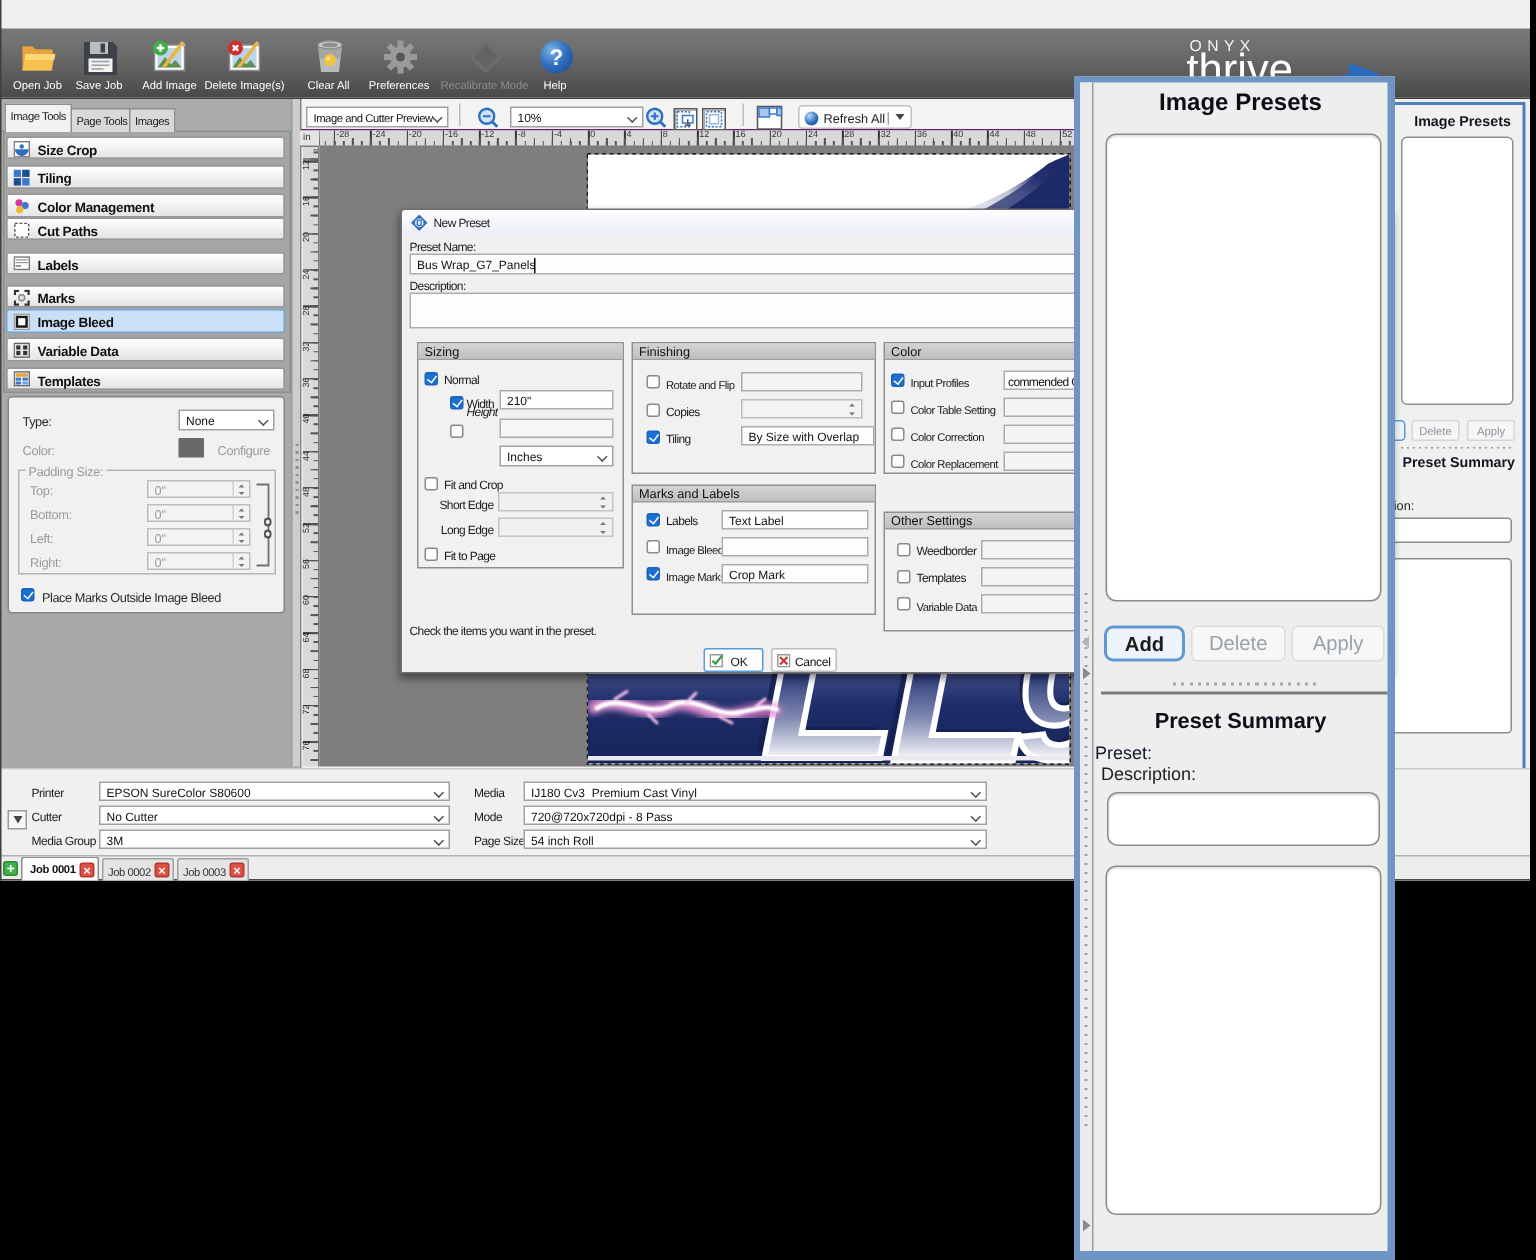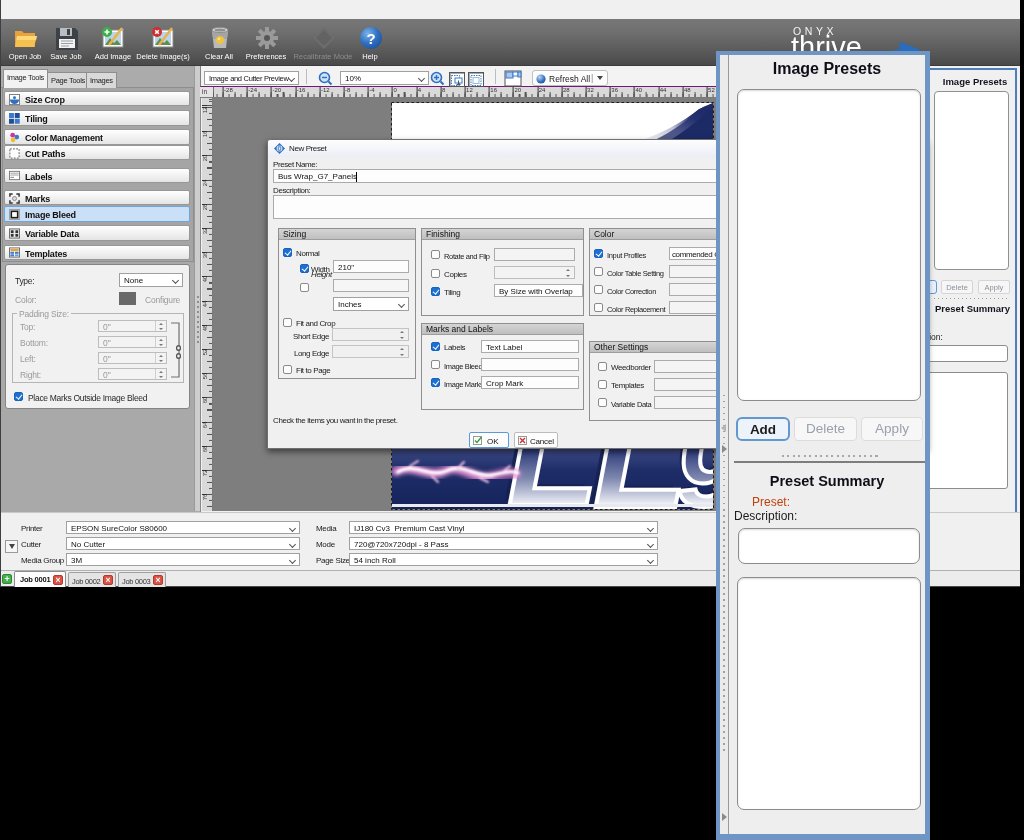--- a/index.html
+++ b/index.html
@@ -674,18 +674,18 @@
       <span class="abs" style="left:2px;top:758px;width:0;height:0;border-top:4px solid transparent;border-bottom:4px solid transparent;border-left:5px solid #8a8a8a;"></span>
     </div>
     <div class="abs" style="left:9px;top:5px;width:196px;text-align:center;font-size:16px;font-weight:bold;color:#0e0e18;">Image Presets</div>
     <div class="obox" style="left:17px;top:34px;width:184px;height:312px;"></div>
     <div class="abs" style="left:16px;top:362px;width:54px;height:24px;background:#edf3fa;border:2px solid #6397cf;border-radius:6px;text-align:center;font-size:13.5px;font-weight:bold;color:#1c1c1c;line-height:21px;">Add</div>
     <div class="abs" style="left:74px;top:362px;width:63px;height:24px;background:#f7f7f7;border:1px solid #dcdcdc;border-radius:4px;text-align:center;font-size:13.5px;color:#98a1ac;line-height:22px;">Delete</div>
     <div class="abs" style="left:141px;top:362px;width:62px;height:24px;background:#f7f7f7;border:1px solid #dcdcdc;border-radius:4px;text-align:center;font-size:13.5px;color:#98a1ac;line-height:22px;">Apply</div>
     <div class="abs" style="left:62px;top:400px;width:96px;height:2px;background:repeating-linear-gradient(90deg,#a8a8a8 0 2px,transparent 2px 5.5px);"></div>
     <div class="abs" style="left:14px;top:406px;width:191px;height:1.5px;background:#7d7d7d;"></div>
     <div class="abs" style="left:9px;top:418px;width:196px;text-align:center;font-size:14.5px;font-weight:bold;color:#0e0e18;">Preset Summary</div>
-    <span class="abs" style="left:32px;top:440px;font-size:12px;color:#c2410c;">Preset:</span>
+    <span class="abs" style="left:10px;top:440px;font-size:12px;color:#0f172a;">Preset:</span>
     <span class="abs" style="left:14px;top:454px;font-size:12px;color:#1d1d1d;">Description:</span>
     <div class="obox" style="left:18px;top:473px;width:182px;height:36px;"></div>
     <div class="obox" style="left:17px;top:522px;width:184px;height:233px;"></div>
   </div>
 </div>
 
 </body></html>

